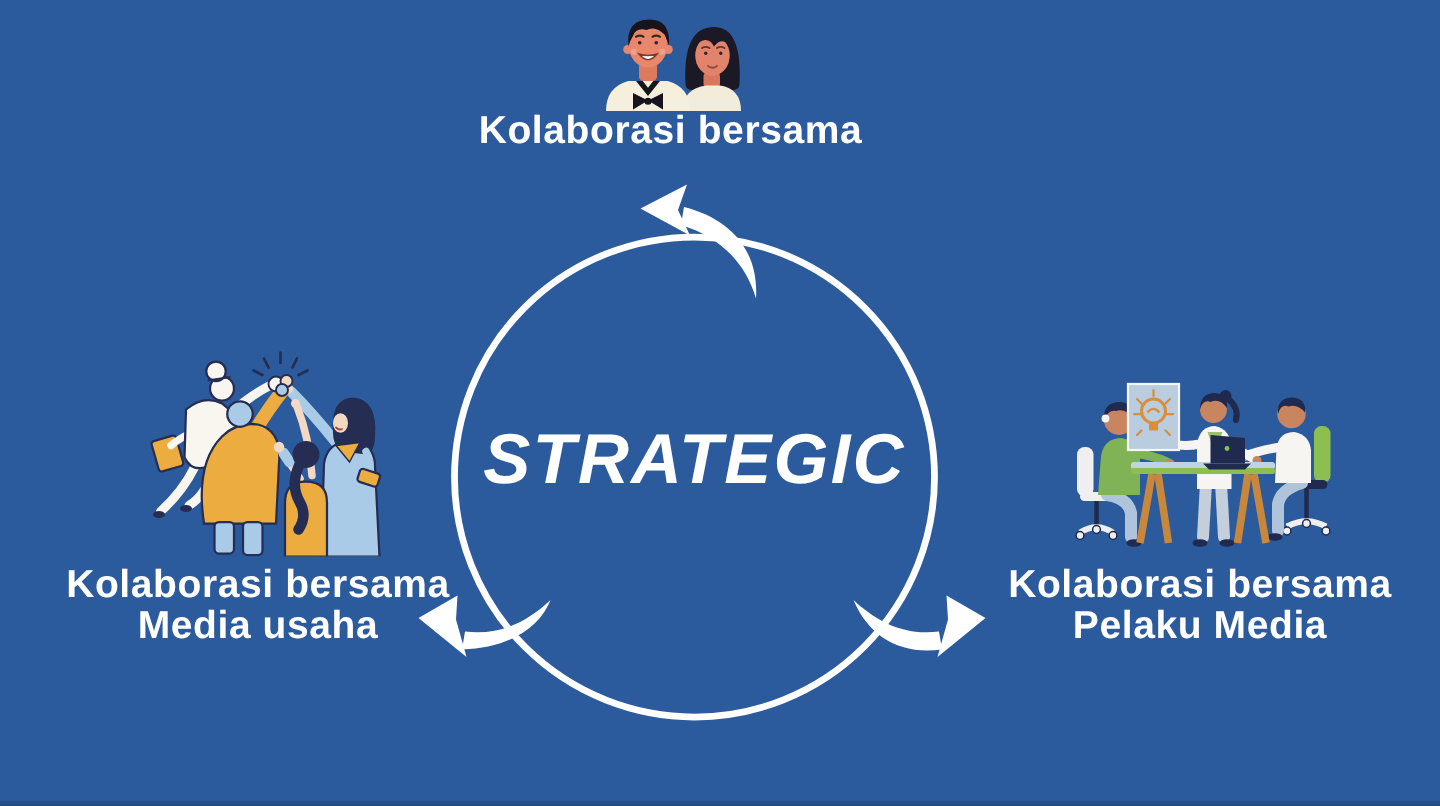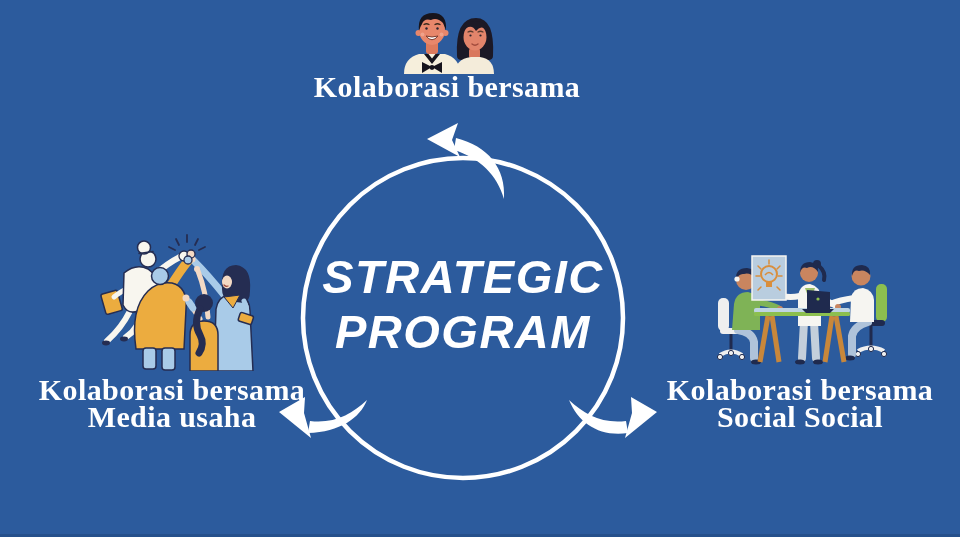--- a/index.html
+++ b/index.html
@@ -13,22 +13,22 @@
     background:var(--background);overflow:hidden;
     font-family:"Liberation Sans",sans-serif;
   }
   .cycle-svg{position:absolute;left:0;top:0;}
   .title{
     position:absolute;left:463px;top:308px;transform:translate(-50%,-53%);
     color:var(--text);font-weight:700;font-style:italic;font-size:47px;
     letter-spacing:1.5px;line-height:1.16;text-align:center;white-space:nowrap;
   }
   .label{
-    position:absolute;color:var(--text);font-weight:700;font-size:30px;
-    letter-spacing:.4px;line-height:27px;text-align:center;font-family:Liberation Serif, serif;
+    position:absolute;color:var(--text);font-weight:700;font-size:26px;
+    letter-spacing:.4px;line-height:27px;text-align:center;
   }
   .label-top{left:297px;top:73px;width:300px;}
   .label-left{left:22px;top:376px;width:300px;}
   .label-right{left:650px;top:376px;width:300px;}
   .illu{position:absolute;}
   .illu-top{left:398px;top:6px;}
   .illu-left{left:96px;top:231px;}
   .illu-right{left:708px;top:246px;}
   .bottom-strip{
     position:absolute;left:0;bottom:0;width:960px;height:3px;
@@ -51,21 +51,20 @@
       <polygon points="279,412 305,397 304,413 311,438"></polygon>
     </g>
     <g fill="#FFFFFF">
       <path d="M 569 400 C 579 424 600 437 628 433 L 626 421 C 602 424 584 414 569 400 Z"></path>
       <polygon points="657,412 631,397 632,413 625,438"></polygon>
     </g>
   </svg>
 
   <div class="title">
     <div>STRATEGIC</div>
-    <div>PROGRAM</div>
   </div>
 
   <svg class="illu illu-top" width="110" height="68" viewBox="0 0 110 68">
 
     <path d="M 59 50 Q 57 12 78 12 Q 97 12 95 50 Q 95 54 90 54 L 64 54 Q 59 54 59 50 Z" fill="#1C1926"></path>
     <rect x="71" y="42" width="11" height="11" rx="3" fill="#D9775D"></rect>
     <path d="M 57 68 Q 57 53 73 51 L 82 51 Q 96 53 96 68 Z" fill="#F4ECDA"></path>
     <ellipse cx="77" cy="31" rx="11.5" ry="13.5" fill="#E2846B"></ellipse>
     <path d="M 64 26 Q 66 14 77 15 Q 89 15 90 27 Q 84 17 78 25 Q 73 16 64 26 Z" fill="#1C1926"></path>
     <path d="M 70 26 Q 72.5 24.5 75 26" stroke="#5A3A2E" stroke-width="1.3" fill="none" stroke-linecap="round"></path>
@@ -222,17 +221,17 @@
     <path d="M 124 70 L 117 116" stroke="#C8873B" stroke-width="5"></path>
     <rect x="46" y="62" width="96" height="5" rx="2" fill="#BFD4E3"></rect>
     <rect x="46" y="66" width="96" height="4" rx="1.5" fill="#8CBF4F"></rect>
 
     <path d="M 99 44 L 122 46 L 122 63 L 99 63 Z" fill="#1F2A4E"></path>
     <circle cx="110" cy="53" r="1.6" fill="#8CBF4F"></circle>
     <path d="M 94 63 L 126 63 L 122 67 L 98 67 Z" fill="#1F2A4E"></path>
   </svg>
   <div class="label label-right">
     <div>Kolaborasi bersama</div>
-    <div>Social Social</div>
+    <div>Pelaku Media</div>
   </div>
 
   <div class="bottom-strip"></div>
 </div>
 
 </body></html>

